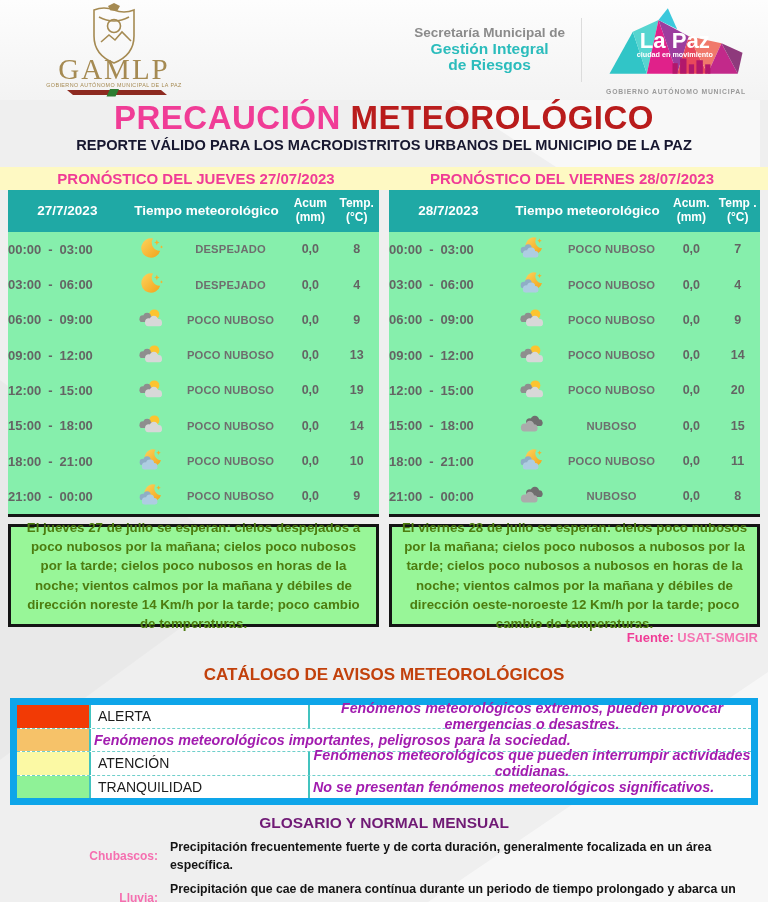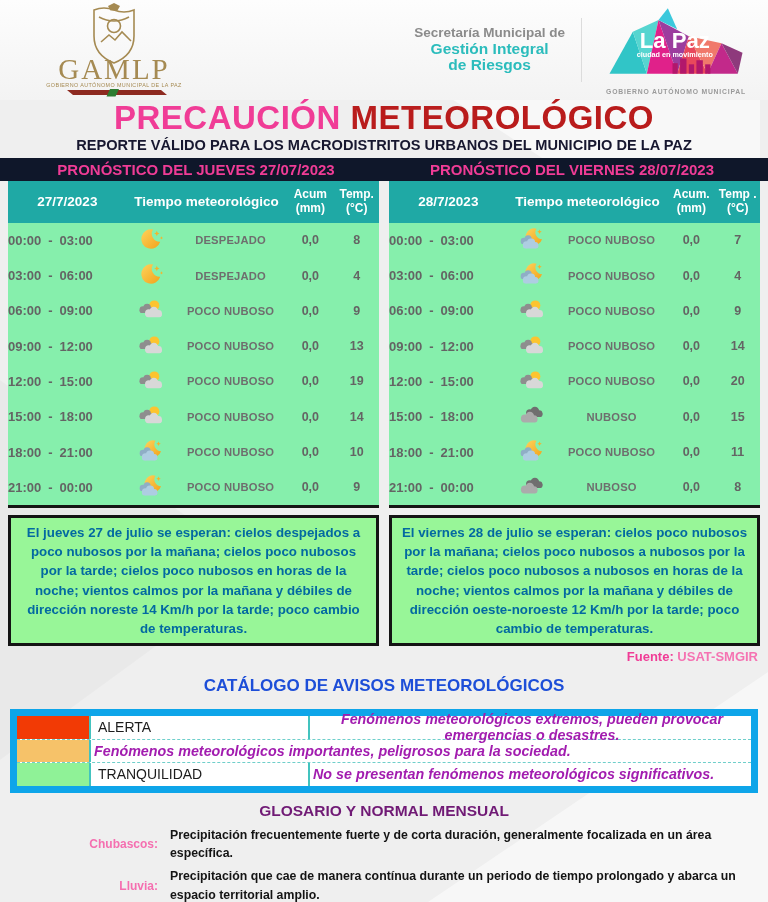--- a/index.html
+++ b/index.html
@@ -19,48 +19,48 @@
   .hdr-div{width:1px;height:64px;background:#dcdcdc;margin-right:8px;}
   .lapaz{width:172px;text-align:center;}
   .lapaz-cap{font-size:6.8px;font-weight:700;color:#9a9a9a;letter-spacing:.8px;margin-top:1px;}
 
   
   .main-title{text-align:center;font-size:33px;font-weight:800;letter-spacing:.5px;margin-top:1px;line-height:1.05;}
   .t-pink{color:#F03C96;}
   .t-teal{color:#b91c1c;}
   .subtitle{text-align:center;font-size:14.6px;font-weight:800;color:#17172f;margin-top:1px;}
 
-  .titles-band{display:flex;background:#0f172a;margin-top:5px;padding:3px 8px 3px;}
+  .titles-band{display:flex;background:#fef9c3;margin-top:14px;padding:3px 8px 3px;}
   .tbl-title{flex:1;text-align:center;color:#F03C96;font-weight:800;font-size:15px;}
 
   
   .tables-row{display:flex;gap:10px;padding:0 8px;}
   .fcol{flex:1;min-width:0;}
   .ftable{background:#86efac;border-bottom:3px solid #161616;}
   .thead{display:flex;background:#1FA9A5;color:#fff;font-weight:800;height:42px;align-items:center;text-align:center;}
   .c-date{width:32%;font-size:13.5px;}
   .c-weather{width:43%;font-size:13.5px;}
   .c-acum{width:13%;font-size:12px;line-height:1.15;}
   .c-temp{width:12%;font-size:12px;line-height:1.15;}
   .trow{display:flex;align-items:center;height:35.3px;color:#646464;}
   .c-time{width:32%;display:flex;justify-content:flex-start;gap:7px;font-weight:700;font-size:13px;}
   .c-icon{width:13%;display:flex;justify-content:center;align-items:center;}
   .wic{width:27px;height:27px;}
   .c-cond{width:30%;text-align:center;font-weight:700;font-size:11.2px;color:#6e6e6e;letter-spacing:.2px;}
   .c-acum-v{width:13%;text-align:center;font-weight:600;font-size:12.5px;}
   .c-temp-v{width:12%;text-align:center;font-weight:600;font-size:12.5px;}
 
-  .summary{margin-top:7px;background:#98F698;border:3px solid #141414;padding:14px 8px;font-weight:700;font-size:13.3px;text-align:center;color:#0369a1;line-height:1.44;height:97px;display:flex;align-items:center;justify-content:center;}
+  .summary{margin-top:7px;background:#98F698;border:3px solid #141414;padding:0 8px;font-weight:700;font-size:13.3px;text-align:center;color:#4d7c0f;line-height:1.44;height:97px;display:flex;align-items:center;justify-content:center;}
 
   .fuente{text-align:right;padding-right:10px;font-size:13px;margin-top:3px;}
   .fuente-lbl{color:#F03C96;font-weight:800;}
   .fuente-val{color:#F573B2;font-weight:600;}
 
   
-  .catalog-title{text-align:center;font-weight:800;font-size:17px;color:#1d4ed8;margin-top:12px;}
+  .catalog-title{text-align:center;font-weight:800;font-size:17px;color:#c2410c;margin-top:20px;}
   .catalog{margin:13px 10px 0;border:7px solid #0ea5e9;background:#fff;}
   .crow{display:flex;height:22.5px;align-items:stretch;}
   .crow + .crow{border-top:1px dashed #6fcfcb;}
   .c-swatch{width:72px;border-right:2px solid #43C3BF;}
   .c-level{width:210px;border-right:2px solid #43C3BF;display:flex;align-items:center;padding-left:7px;font-size:14px;color:#1c1c1c;}
   .c-desc{flex:1;display:flex;align-items:center;padding-left:3px;font-style:italic;font-weight:700;font-size:14.3px;color:#a21caf;text-align:center;}
 
   
   .glossary-title{text-align:center;font-weight:800;font-size:15.5px;color:#701a75;margin-top:9px;}
   .glossary{margin-top:6px;}
@@ -504,20 +504,25 @@
           <div class="c-swatch" style="background: rgb(242, 58, 5);"></div>
           <div class="c-level">ALERTA</div>
           <div class="c-desc">Fenómenos meteorológicos extremos, pueden provocar emergencias o desastres.</div>
         </div>
 
         <div class="crow">
           <div class="c-swatch" style="background: rgb(246, 194, 105);"></div>
           <div class="c-desc">Fenómenos meteorológicos importantes, peligrosos para la sociedad.</div>
         </div>
 
+        <div class="crow">
+          <div class="c-swatch" style="background: rgb(251, 249, 164);"></div>
+          <div class="c-level">ATENCIÓN</div>
+          <div class="c-desc">Fenómenos meteorológicos que pueden interrumpir actividades cotidianas.</div>
+        </div>
 
         <div class="crow">
           <div class="c-swatch" style="background: rgb(143, 242, 151);"></div>
           <div class="c-level">TRANQUILIDAD</div>
           <div class="c-desc">No se presentan fenómenos meteorológicos significativos.</div>
         </div>
       </div>
 
     <div class="glossary-title">GLOSARIO Y NORMAL MENSUAL</div>
     <div class="glossary">

